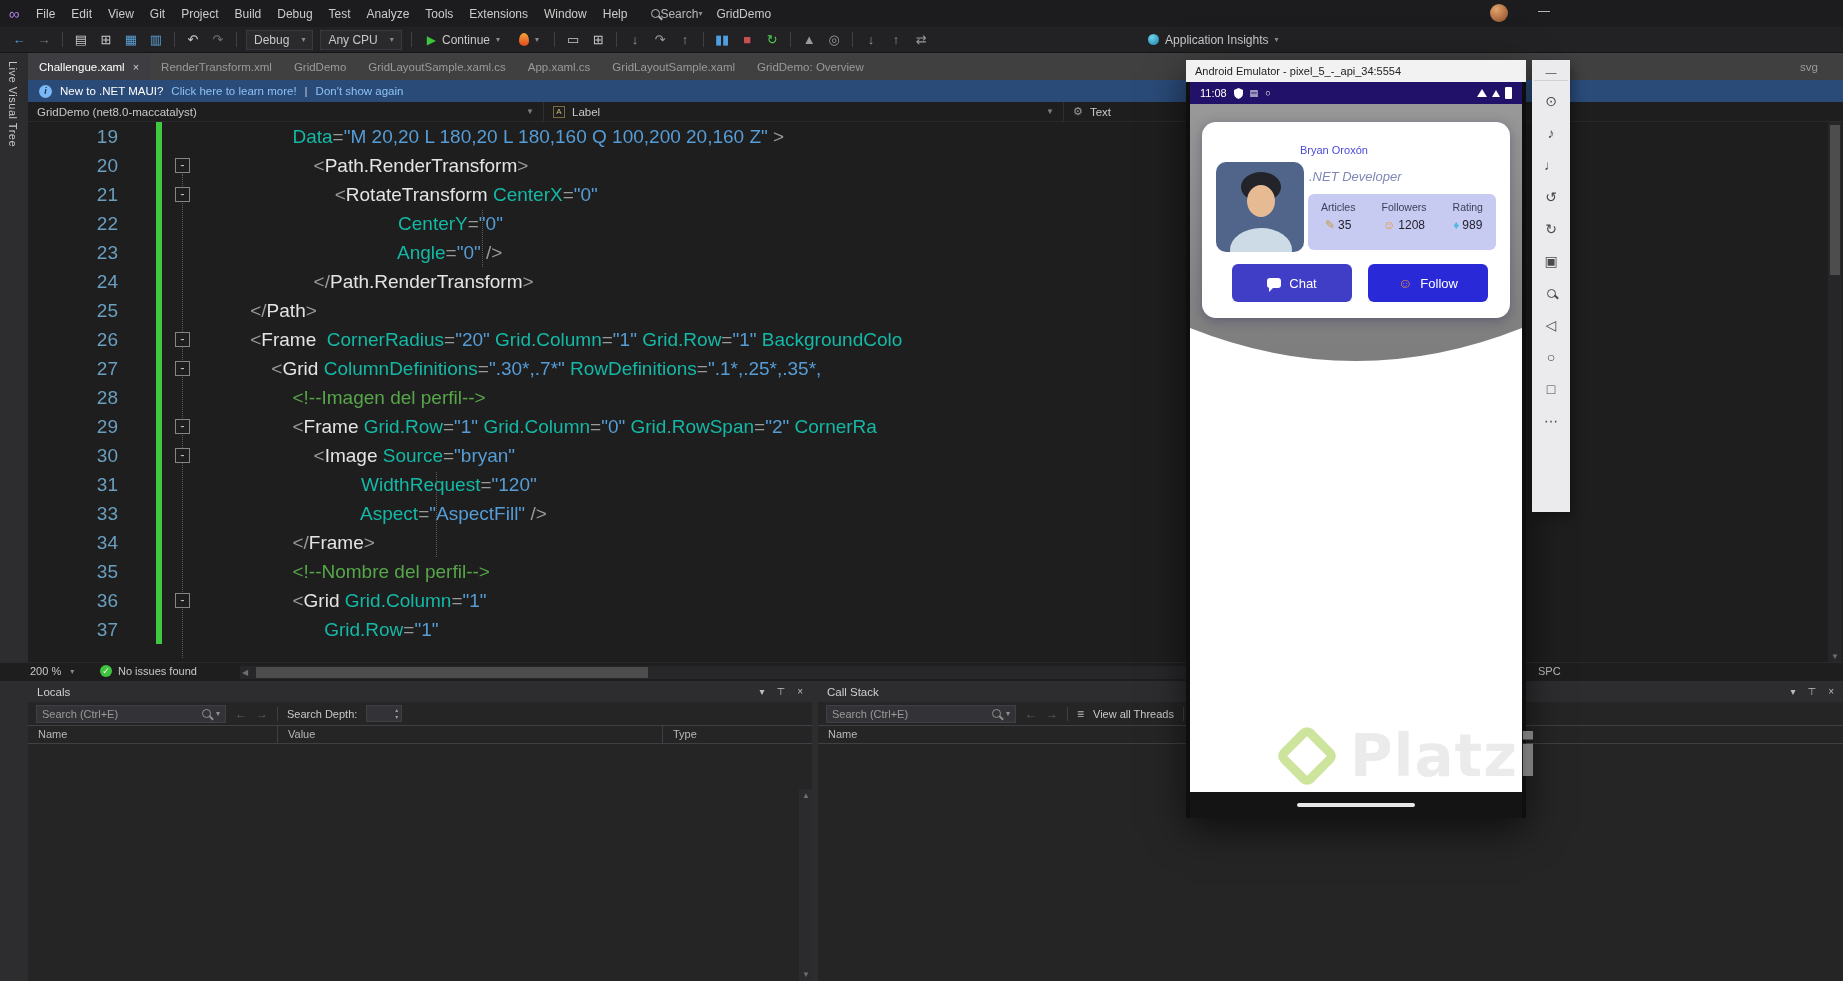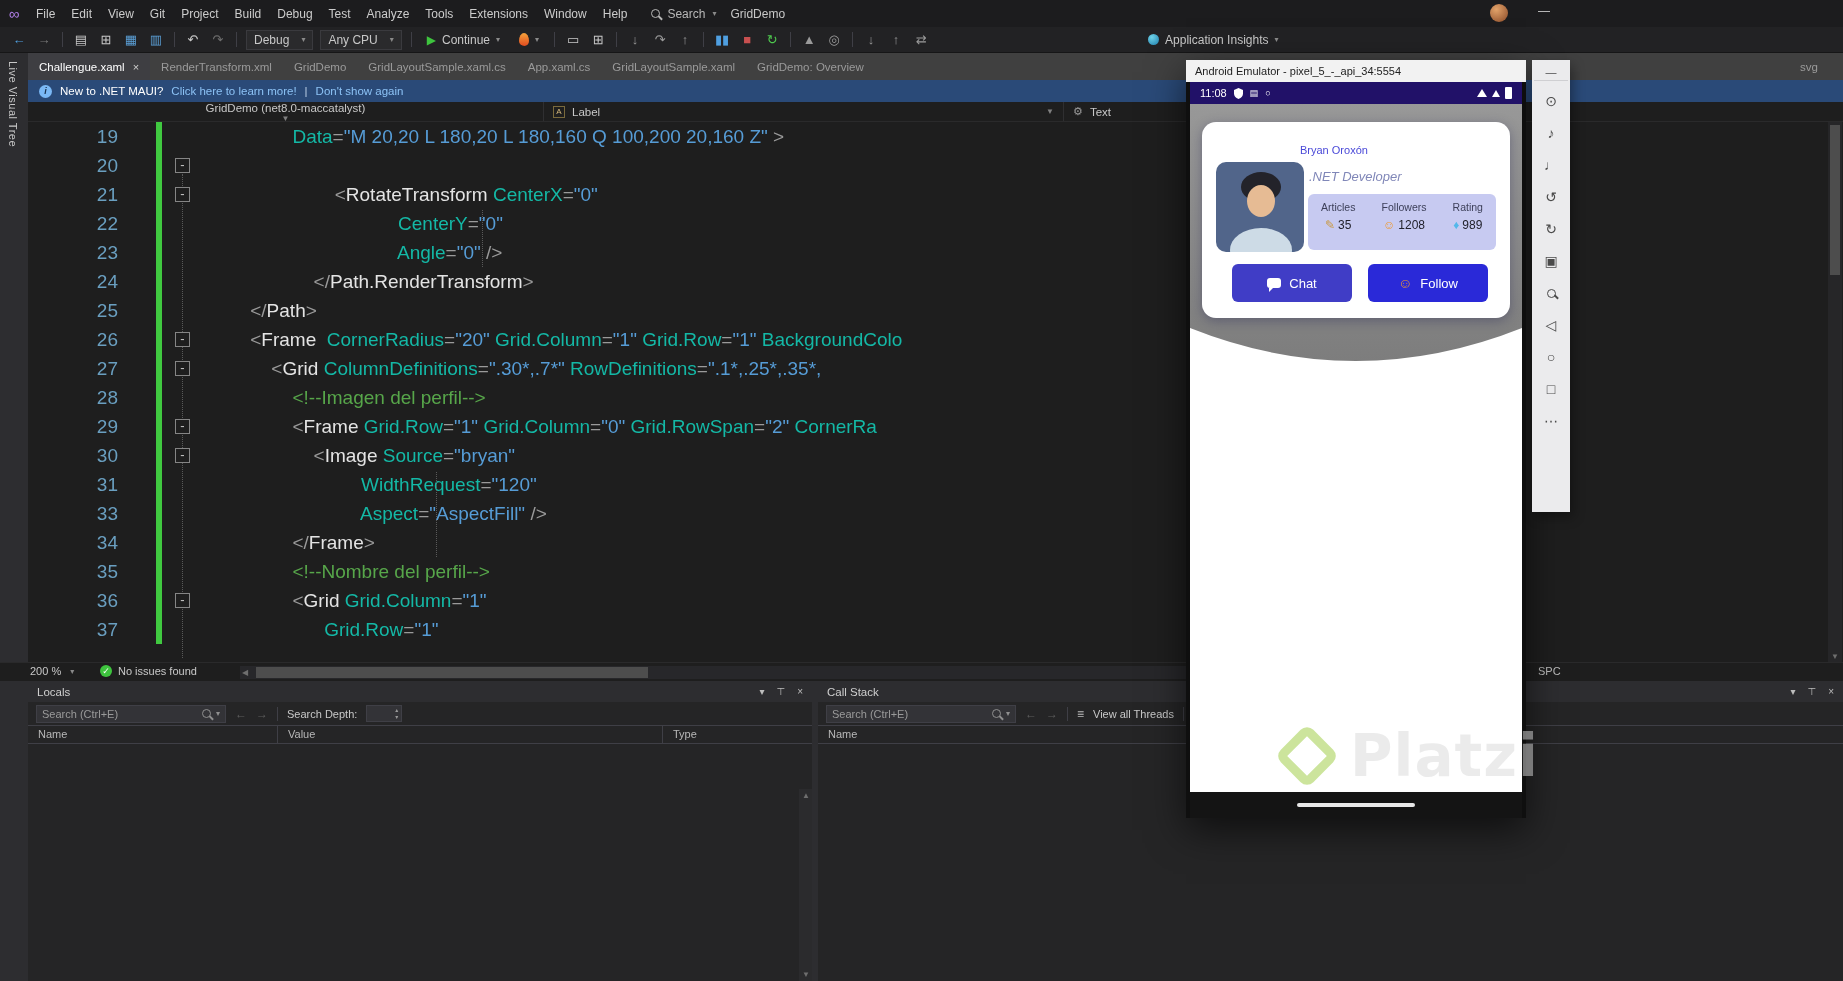--- a/index.html
+++ b/index.html
@@ -3,21 +3,21 @@
 <meta charset="utf-8">
 <style>
   *{margin:0;padding:0;box-sizing:border-box;font-family:"Liberation Sans",sans-serif;}
   html,body{background:#111;}
   #app{position:relative;width:1843px;height:981px;background:#1e1e1e;overflow:hidden;}
 
   
   #titlebar{position:absolute;left:0;top:0;width:100%;height:27px;background:#1c1c1e;display:flex;align-items:center;color:#ccc;font-size:12px;z-index:5;}
   .vs-logo{width:28px;text-align:center;color:#b07fe8;font-size:15px;}
   .menu-item{padding:5px 8px;cursor:default;}
-  .tb-search{display:flex;align-items:center;gap:7px;margin-left:16px;color:#b8b8b8;}
+  .tb-search{display:flex;align-items:center;margin-left:16px;color:#b8b8b8;}
   .tb-search .chev{font-size:8px;color:#8a8a8a;}
   .sol-name{margin-left:14px;color:#c8c8c8;}
   .avatar{position:absolute;left:1490px;top:4px;width:18px;height:18px;border-radius:50%;background:radial-gradient(circle at 35% 30%,#e3a36a,#8a4a28);}
   .winbtn{position:absolute;left:1532px;top:4px;color:#c8c8c8;padding:0 6px;}
 
   
   #toolbar{position:absolute;left:0;top:27px;width:100%;height:26px;background:#222224;border-bottom:1px solid #161617;display:flex;align-items:center;padding-left:10px;gap:7px;font-size:12px;color:#c8c8c8;z-index:5;}
   .tbi{min-width:18px;text-align:center;font-size:13px;cursor:default;}
   .tb-sep{width:1px;height:15px;background:#3f3f46;margin:0 2px;}
   .tb-select{display:flex;align-items:center;gap:12px;padding:2px 7px;border:1px solid #3a3a3e;background:#2a2a2c;color:#c8c8c8;}
@@ -37,21 +37,21 @@
 
   
   #infobar{position:absolute;left:28px;top:80px;width:1815px;height:22px;background:#2a4a78;display:flex;align-items:center;gap:8px;padding-left:11px;font-size:11.5px;color:#fff;z-index:4;}
   .info-icon{width:13px;height:13px;border-radius:50%;background:#7ab8f5;color:#17304f;font-size:9px;font-weight:bold;font-style:italic;display:flex;align-items:center;justify-content:center;flex:none;}
   .info-link{color:#8cc2f5;cursor:pointer;}
   .info-div{color:#b9cde4;}
 
   
   #breadcrumb{position:absolute;left:28px;top:102px;width:1815px;height:20px;background:#1e1e1e;border-bottom:1px solid #2a2a2b;display:flex;align-items:center;font-size:11.5px;color:#c8c8c8;z-index:4;}
   .bc-seg{display:flex;align-items:center;justify-content:space-between;height:100%;padding:0 9px;}
-  #bc-project{width:515px;flex-direction:column;}
+  #bc-project{width:515px;}
   #bc-element{width:520px;border-left:1px solid #2f2f31;}
   #bc-property{width:220px;border-left:1px solid #2f2f31;justify-content:flex-start;gap:7px;}
   .bc-chev{color:#808080;font-size:8px;}
   .bc-left{display:flex;align-items:center;gap:7px;}
   .label-icon{color:#d7ba7d;border:1px solid #7a6a3c;font-size:8px;width:12px;height:12px;line-height:10px;text-align:center;}
   .wrench-icon{color:#9a9a9a;font-size:11px;}
 
   
   #left-strip{position:absolute;left:0;top:53px;width:28px;height:928px;background:#2d2d30;z-index:3;}
   .vtab{writing-mode:vertical-lr;color:#c8c8c8;font-size:11px;margin:8px 0 0 7px;letter-spacing:.5px;white-space:nowrap;}
@@ -306,21 +306,21 @@
   <div id="left-strip">
     <div class="vtab">Live Visual Tree</div>
   </div>
 
   <div id="editor">
     <div class="guide" id="fold-guide"></div>
     <div class="guide" id="guide-a"></div>
     <div class="guide" id="guide-b"></div>
     <div id="code-lines">
         <div class="code-row"><span class="ln">19</span><span class="chg"></span><span class="fold"></span><span class="codetext"><span class="tk-pln">                </span><span class="tk-att">Data</span><span class="tk-pun">=</span><span class="tk-val">"M 20,20 L 180,20 L 180,160 Q 100,200 20,160 Z"</span><span class="tk-pln"> </span><span class="tk-pun">&gt;</span></span></div>
-        <div class="code-row"><span class="ln">20</span><span class="chg"></span><span class="fold"><span class="foldbox">-</span></span></div>
+        <div class="code-row"><span class="ln">20</span><span class="chg"></span><span class="fold"><span class="foldbox">-</span></span><span class="codetext"><span class="tk-pln">                    </span><span class="tk-pun">&lt;</span><span class="tk-tag">Path.RenderTransform</span><span class="tk-pun">&gt;</span></span></div>
         <div class="code-row"><span class="ln">21</span><span class="chg"></span><span class="fold"><span class="foldbox">-</span></span><span class="codetext"><span class="tk-pln">                        </span><span class="tk-pun">&lt;</span><span class="tk-tag">RotateTransform</span><span class="tk-pln"> </span><span class="tk-att">CenterX</span><span class="tk-pun">=</span><span class="tk-val">"0"</span></span></div>
         <div class="code-row"><span class="ln">22</span><span class="chg"></span><span class="fold"></span><span class="codetext"><span class="tk-pln">                                    </span><span class="tk-att">CenterY</span><span class="tk-pun">=</span><span class="tk-val">"0"</span></span></div>
         <div class="code-row"><span class="ln">23</span><span class="chg"></span><span class="fold"></span><span class="codetext"><span class="tk-pln">                                    </span><span class="tk-att">Angle</span><span class="tk-pun">=</span><span class="tk-val">"0"</span><span class="tk-pln"> </span><span class="tk-pun">/&gt;</span></span></div>
         <div class="code-row"><span class="ln">24</span><span class="chg"></span><span class="fold"></span><span class="codetext"><span class="tk-pln">                    </span><span class="tk-pun">&lt;/</span><span class="tk-tag">Path.RenderTransform</span><span class="tk-pun">&gt;</span></span></div>
         <div class="code-row"><span class="ln">25</span><span class="chg"></span><span class="fold"></span><span class="codetext"><span class="tk-pln">        </span><span class="tk-pun">&lt;/</span><span class="tk-tag">Path</span><span class="tk-pun">&gt;</span></span></div>
         <div class="code-row"><span class="ln">26</span><span class="chg"></span><span class="fold"><span class="foldbox">-</span></span><span class="codetext"><span class="tk-pln">        </span><span class="tk-pun">&lt;</span><span class="tk-tag">Frame</span><span class="tk-pln">  </span><span class="tk-att">CornerRadius</span><span class="tk-pun">=</span><span class="tk-val">"20"</span><span class="tk-pln"> </span><span class="tk-att">Grid.Column</span><span class="tk-pun">=</span><span class="tk-val">"1"</span><span class="tk-pln"> </span><span class="tk-att">Grid.Row</span><span class="tk-pun">=</span><span class="tk-val">"1"</span><span class="tk-pln"> </span><span class="tk-att">BackgroundColo</span></span></div>
         <div class="code-row"><span class="ln">27</span><span class="chg"></span><span class="fold"><span class="foldbox">-</span></span><span class="codetext"><span class="tk-pln">            </span><span class="tk-pun">&lt;</span><span class="tk-tag">Grid</span><span class="tk-pln"> </span><span class="tk-att">ColumnDefinitions</span><span class="tk-pun">=</span><span class="tk-val">".30*,.7*"</span><span class="tk-pln"> </span><span class="tk-att">RowDefinitions</span><span class="tk-pun">=</span><span class="tk-val">".1*,.25*,.35*,</span></span></div>
         <div class="code-row"><span class="ln">28</span><span class="chg"></span><span class="fold"></span><span class="codetext"><span class="tk-pln">                </span><span class="tk-com">&lt;!--Imagen del perfil--&gt;</span></span></div>
         <div class="code-row"><span class="ln">29</span><span class="chg"></span><span class="fold"><span class="foldbox">-</span></span><span class="codetext"><span class="tk-pln">                </span><span class="tk-pun">&lt;</span><span class="tk-tag">Frame</span><span class="tk-pln"> </span><span class="tk-att">Grid.Row</span><span class="tk-pun">=</span><span class="tk-val">"1"</span><span class="tk-pln"> </span><span class="tk-att">Grid.Column</span><span class="tk-pun">=</span><span class="tk-val">"0"</span><span class="tk-pln"> </span><span class="tk-att">Grid.RowSpan</span><span class="tk-pun">=</span><span class="tk-val">"2"</span><span class="tk-pln"> </span><span class="tk-att">CornerRa</span></span></div>
         <div class="code-row"><span class="ln">30</span><span class="chg"></span><span class="fold"><span class="foldbox">-</span></span><span class="codetext"><span class="tk-pln">                    </span><span class="tk-pun">&lt;</span><span class="tk-tag">Image</span><span class="tk-pln"> </span><span class="tk-att">Source</span><span class="tk-pun">=</span><span class="tk-val">"bryan"</span></span></div>

